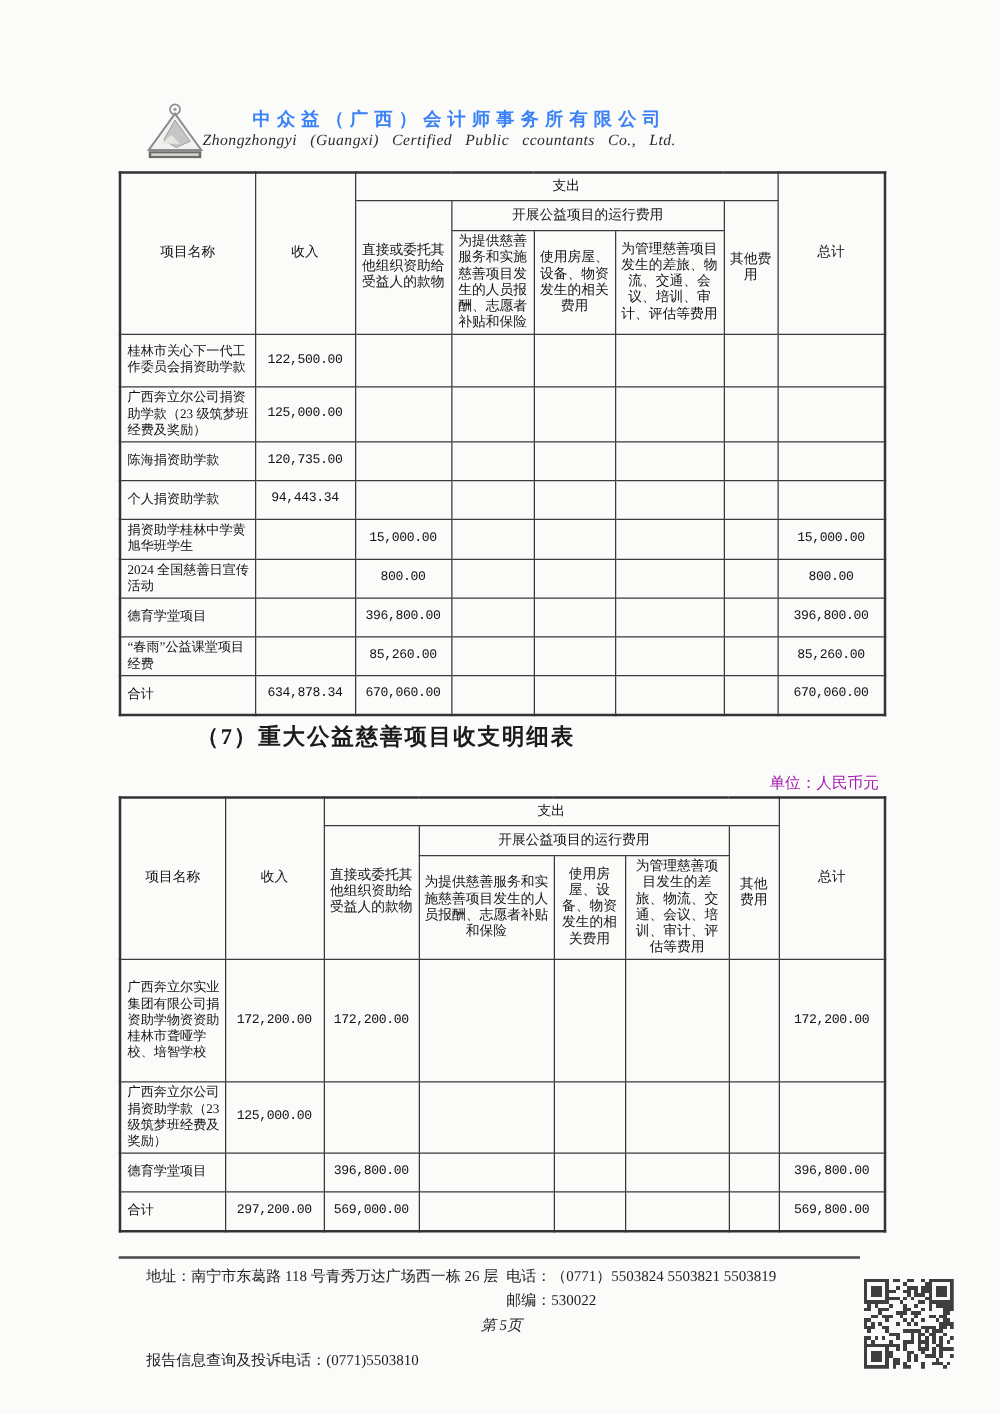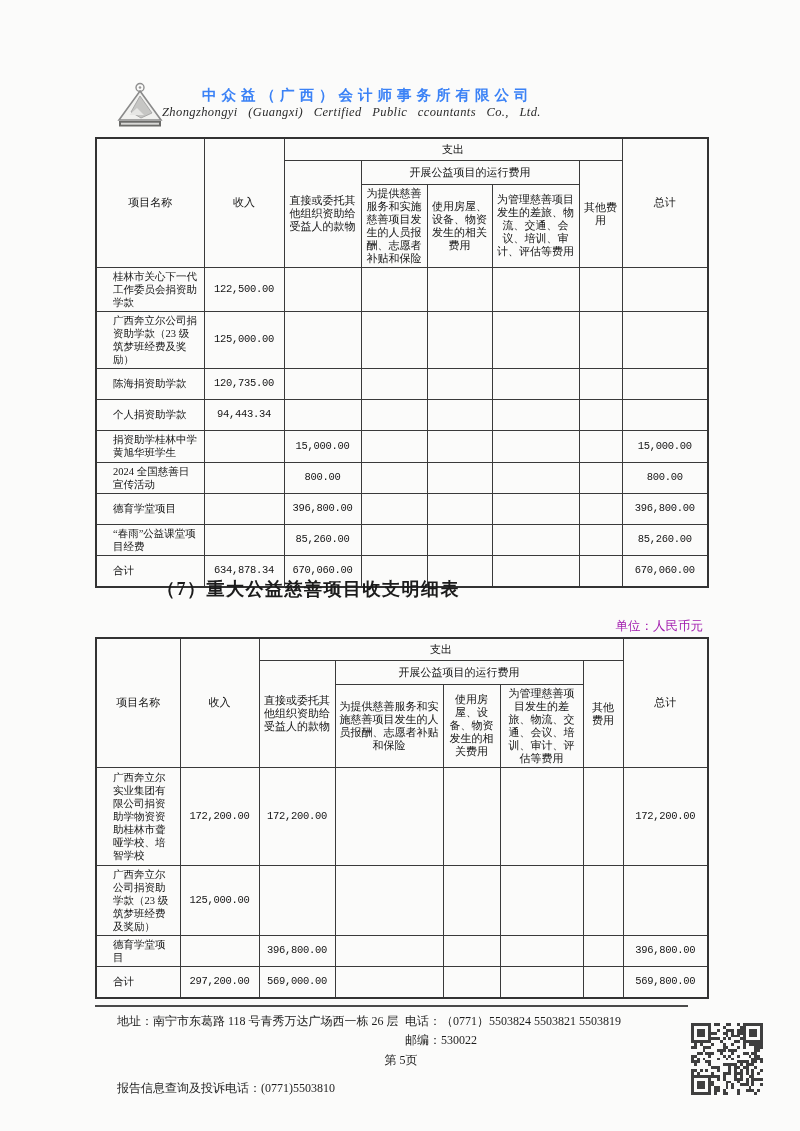--- a/index.html
+++ b/index.html
@@ -32,21 +32,21 @@
   #table1 { top:137px; }
   #table2 { top:637px; }
   th, td {
     border:1px solid #3a3a3a; font-weight:normal;
     font-size:10.5px; line-height:13px; padding:2px 4px;
     text-align:center; vertical-align:middle; color:#141414;
     overflow:hidden; word-break:break-all;
   }
   table { border:2px solid #333; }
   th { font-size:11px; }
-  td.name { text-align:left; padding-left:16px;margin-left:36px; }
+  td.name { text-align:left; padding-left:5px;margin-left:36px; }
   td.num  { font-family:"Liberation Mono", monospace; font-size:10.5px; letter-spacing:-0.3px; white-space:nowrap; }
   tr.hr1 { height:22px; } tr.hr2 { height:24px; }
   tbody td { height:26px; }
   #table1 tr.r1, #table1 tr.r2 { height:42px; }
   #table1 tr.r5 { height:32px; } #table1 tr.r6 { height:30px; } #table1 tr.r8 { height:28px; }
   #table2 tr.r1 { height:98px; } #table2 tr.r2 { height:46px; } #table2 tr.r4 { height:30px; }
   tr.total-row td.name { text-align:left; }
 
   
   .section-title {
@@ -58,21 +58,21 @@
     text-align:right; font-size:12.5px; color:#a21caf;
   }
 
   
   .footer { position:absolute; left:95px; top:1005px; width:612px; font-size:12px; color:#1d1d1d; }
   .footer .rule { position:absolute; left:0; top:0; width:593px; height:2px; background:#4a4a4a; }
   .footer .l1a { position:absolute; left:22px;  top:8px;  white-space:nowrap; }
   .footer .l1b { position:absolute; left:310px; top:8px;  white-space:nowrap; }
   .footer .l2a { position:absolute; left:22px;  top:27px; white-space:nowrap;margin-top:48px; }
   .footer .l2b { position:absolute; left:310px; top:27px; white-space:nowrap; }
-  .footer .pageno { position:absolute; left:0; top:47px; width:100%; text-align:center; font-size:12px; }
+  .footer .pageno { position:absolute; left:0; top:47px; width:100%; text-align:center; font-size:12px;font-style:italic; }
 
   .qr { position:absolute; left:691px; top:1023px; width:72px; height:72px; }
   .qr svg { width:100%; height:100%; }
 </style>
 </head>
 <body>
 
 <div class="page">
 
   <div class="logo">

